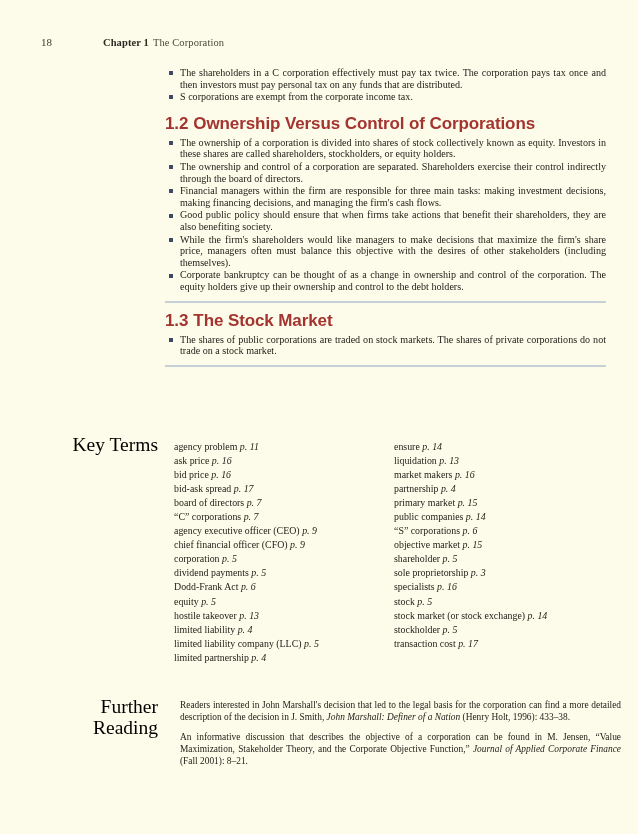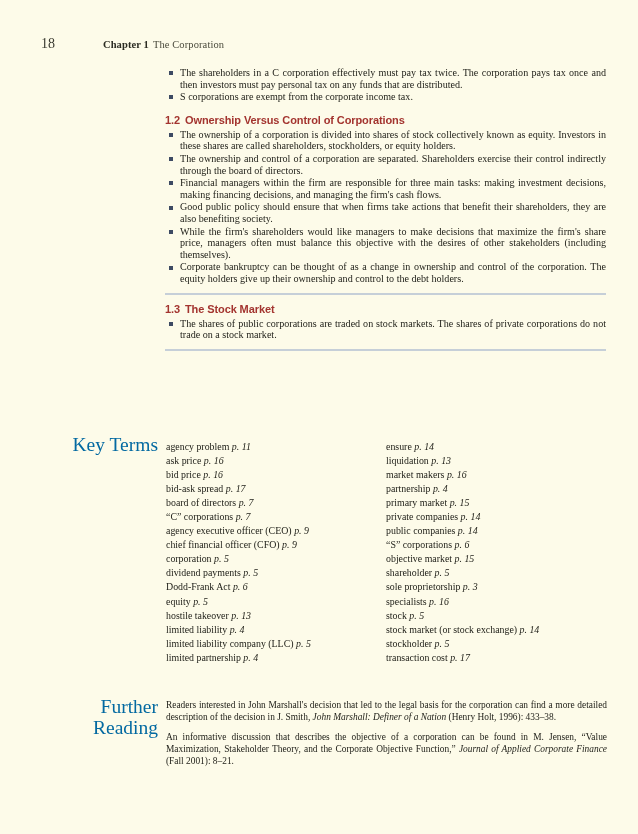--- a/index.html
+++ b/index.html
@@ -29,21 +29,21 @@
     left: 41px;
     top: 36px;
     width: 560px;
     font-size: 10.5px;
     letter-spacing: 0.1px;
     white-space: nowrap;
   }
   .runhead .folio {
     display: inline-block;
     width: 62px;
-    font-size: 14px;
+    font-size: 11px;
     color: #3a3a30;
   }
   .runhead .chap {
     font-weight: bold;
     color: #2b2b22;
   }
   .runhead .chaptitle {
     color: #4a4a3c;
     margin-left: 4px;
   }
@@ -88,21 +88,21 @@
     width: 4px;
     height: 4px;
     background: #3d4a63;
   }
   ul.bullets > li:last-child {
     
   }
 
   .sec-head {
     font-family: "Liberation Sans", sans-serif;
-    font-size: 11px;
+    font-size: 17px;
     font-weight: bold;
     color: #a3342f;
     letter-spacing: -0.1px;
     margin: 0 0 3px 0;
   }
   .sec-head .num {
     margin-right: 5px;
   }
 
   .rule {
@@ -112,32 +112,32 @@
     border: 0;
   }
 
   .block-gap-sm { height: 8px; }
   .block-gap-md { height: 11px; }
 
   
   .side-label {
     position: absolute;
     font-family: "Liberation Serif", serif;
-    color: #0369a1;
+    color: #000000;
     font-size: 19.5px;
     line-height: 21px;
     text-align: right;
     width: 150px;
     left: 8px;
   }
 
   
   .keyterms {
     position: absolute;
-    left: 166px;
+    left: 174px;
     top: 440px;
     width: 440px;
   }
   .kt-cols {
     display: flex;
     gap: 0px;
   }
   .kt-col {
     width: 220px;
   }
@@ -152,21 +152,21 @@
     white-space: nowrap;
     color: #23231c;
   }
   .kt-col li .pref {
     font-style: italic;
   }
 
   
   .further {
     position: absolute;
-    left: 166px;
+    left: 180px;
     top: 700px;
     width: 441px;
   }
   .further p {
     font-size: 9.4px;
     line-height: 11.9px;
     text-align: justify;
     text-justify: inter-word;
     margin: 0;
     color: #23231c;
@@ -248,21 +248,20 @@
             <li><span>limited partnership </span><span class="pref">p. 4</span></li>
           </ul>
       </div>
       <div class="kt-col">
         <ul id="kt2">
             <li><span>ensure </span><span class="pref">p. 14</span></li>
             <li><span>liquidation </span><span class="pref">p. 13</span></li>
             <li><span>market makers </span><span class="pref">p. 16</span></li>
             <li><span>partnership </span><span class="pref">p. 4</span></li>
             <li><span>primary market </span><span class="pref">p. 15</span></li>
-            <li><span>private companies </span><span class="pref">p. 14</span></li>
             <li><span>public companies </span><span class="pref">p. 14</span></li>
             <li><span>“S” corporations </span><span class="pref">p. 6</span></li>
             <li><span>objective market </span><span class="pref">p. 15</span></li>
             <li><span>shareholder </span><span class="pref">p. 5</span></li>
             <li><span>sole proprietorship </span><span class="pref">p. 3</span></li>
             <li><span>specialists </span><span class="pref">p. 16</span></li>
             <li><span>stock </span><span class="pref">p. 5</span></li>
             <li><span>stock market (or stock exchange) </span><span class="pref">p. 14</span></li>
             <li><span>stockholder </span><span class="pref">p. 5</span></li>
             <li><span>transaction cost </span><span class="pref">p. 17</span></li>

